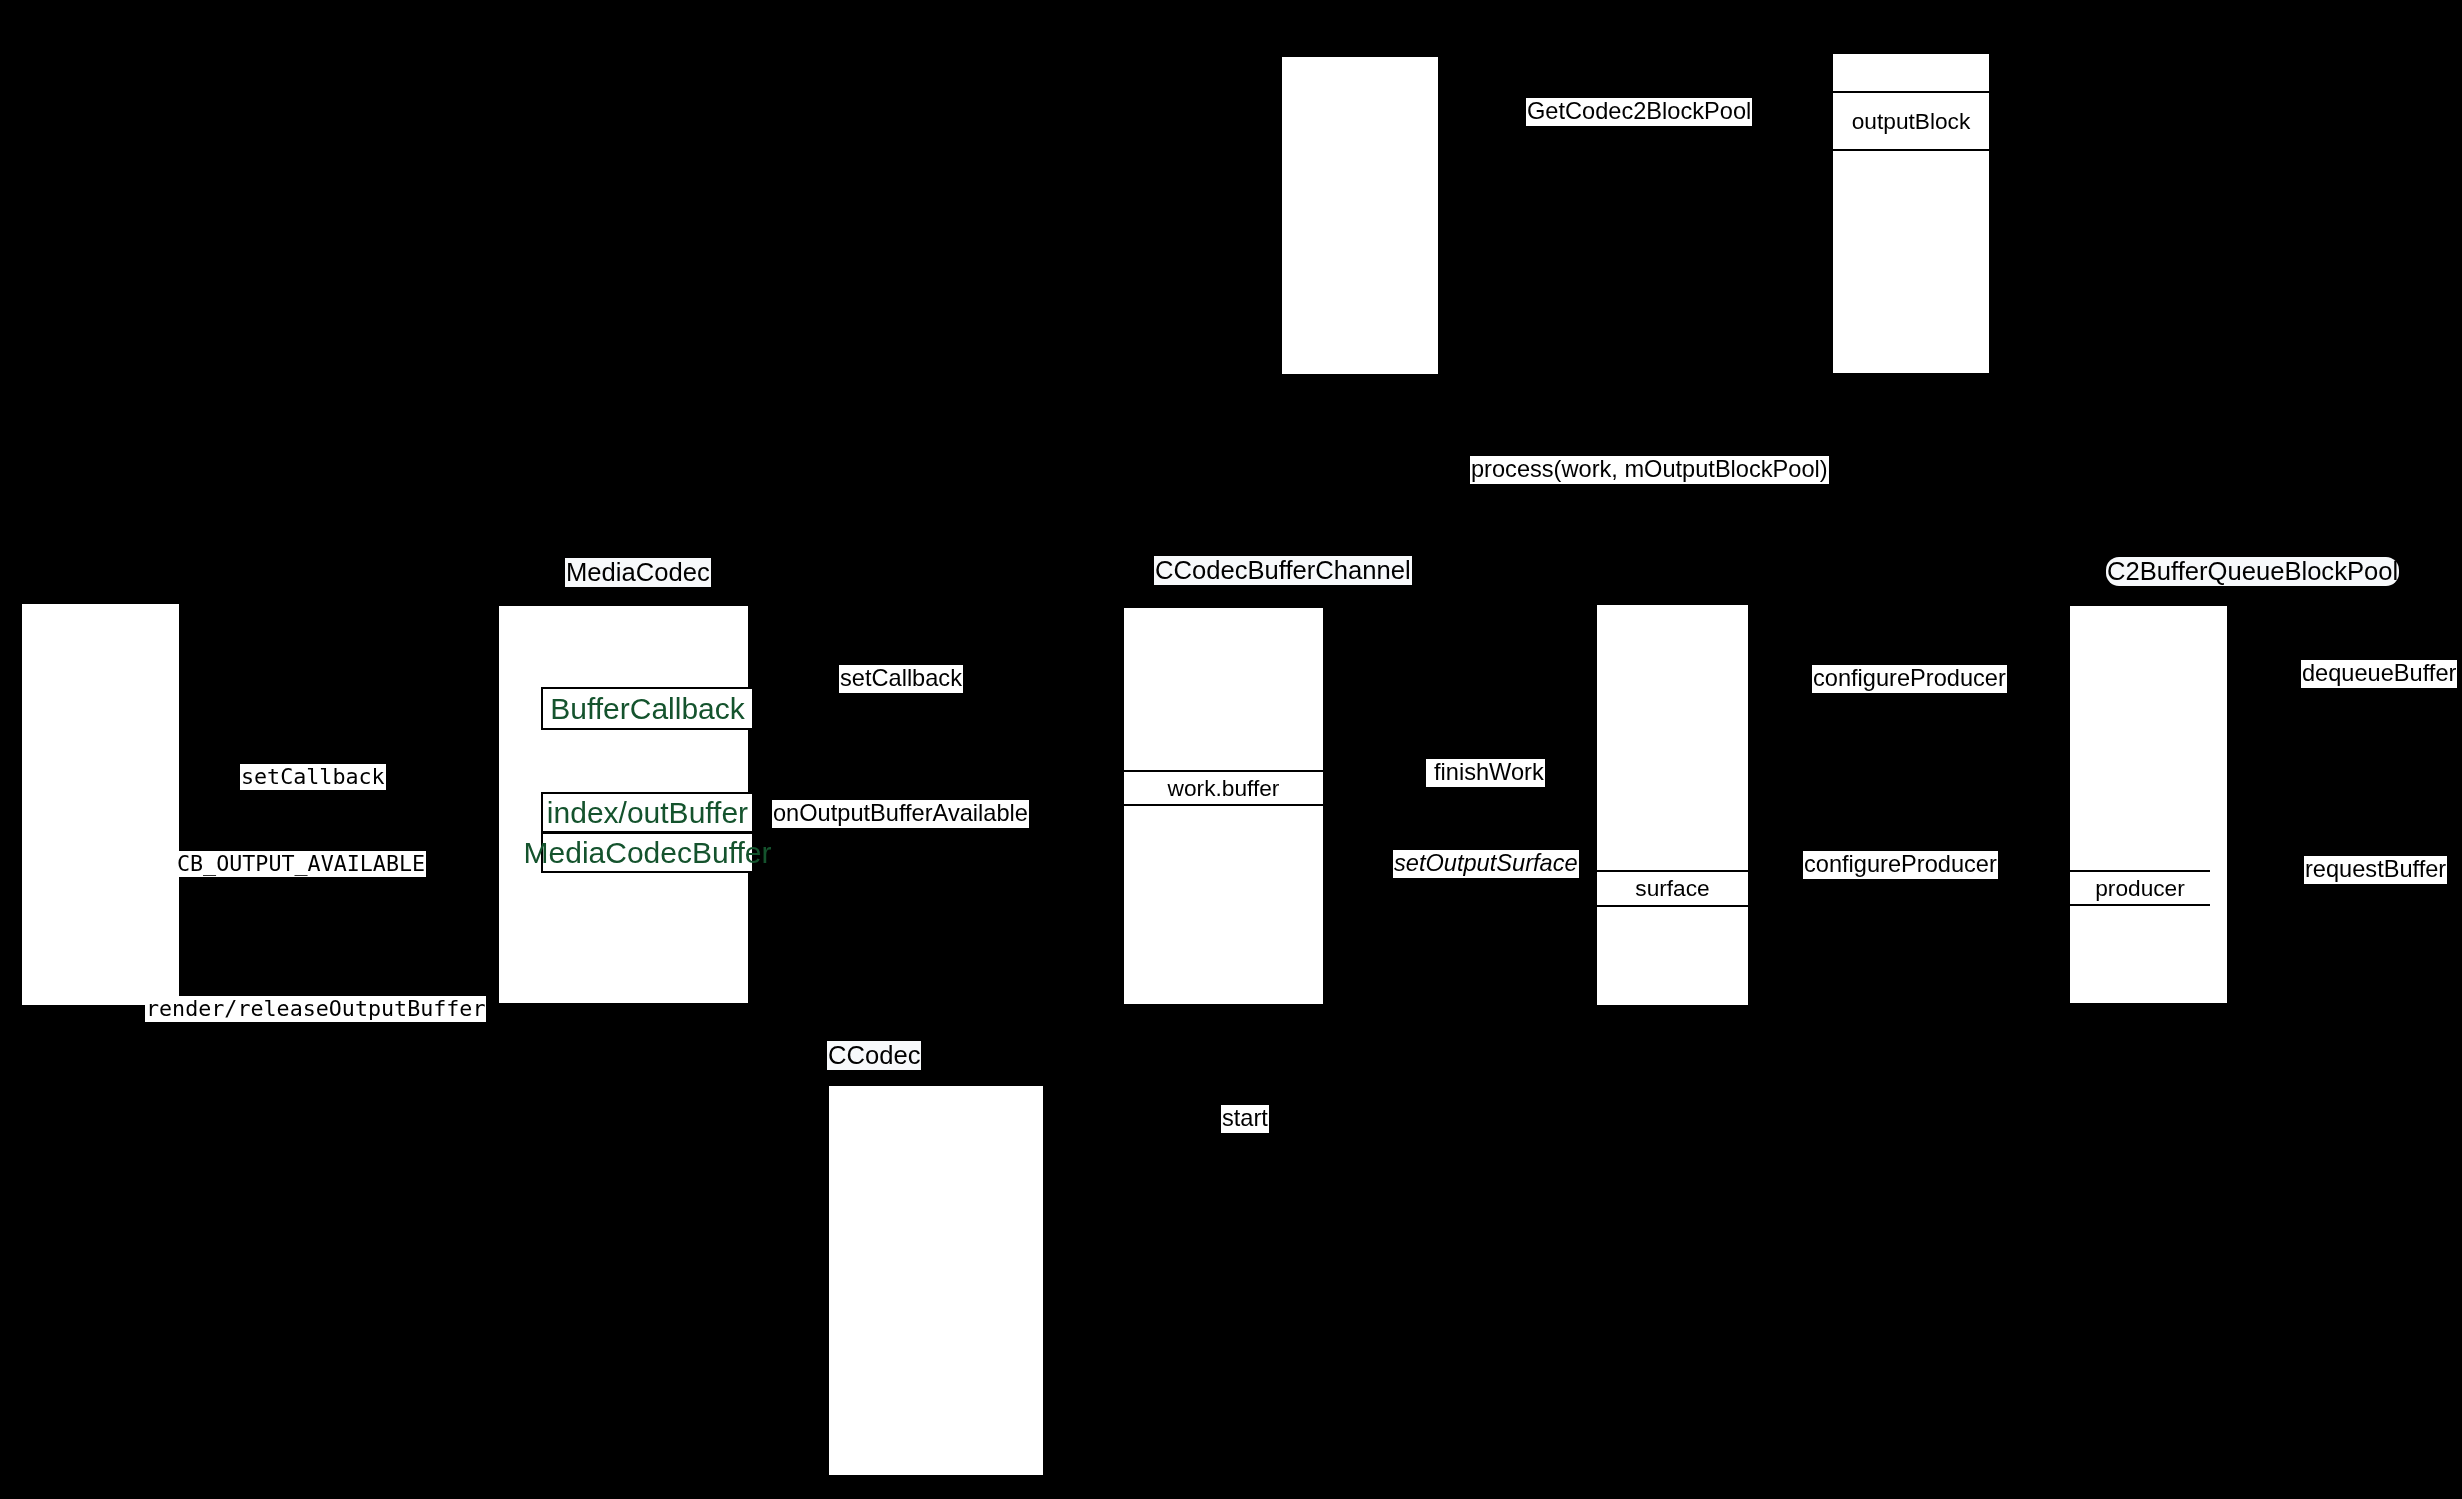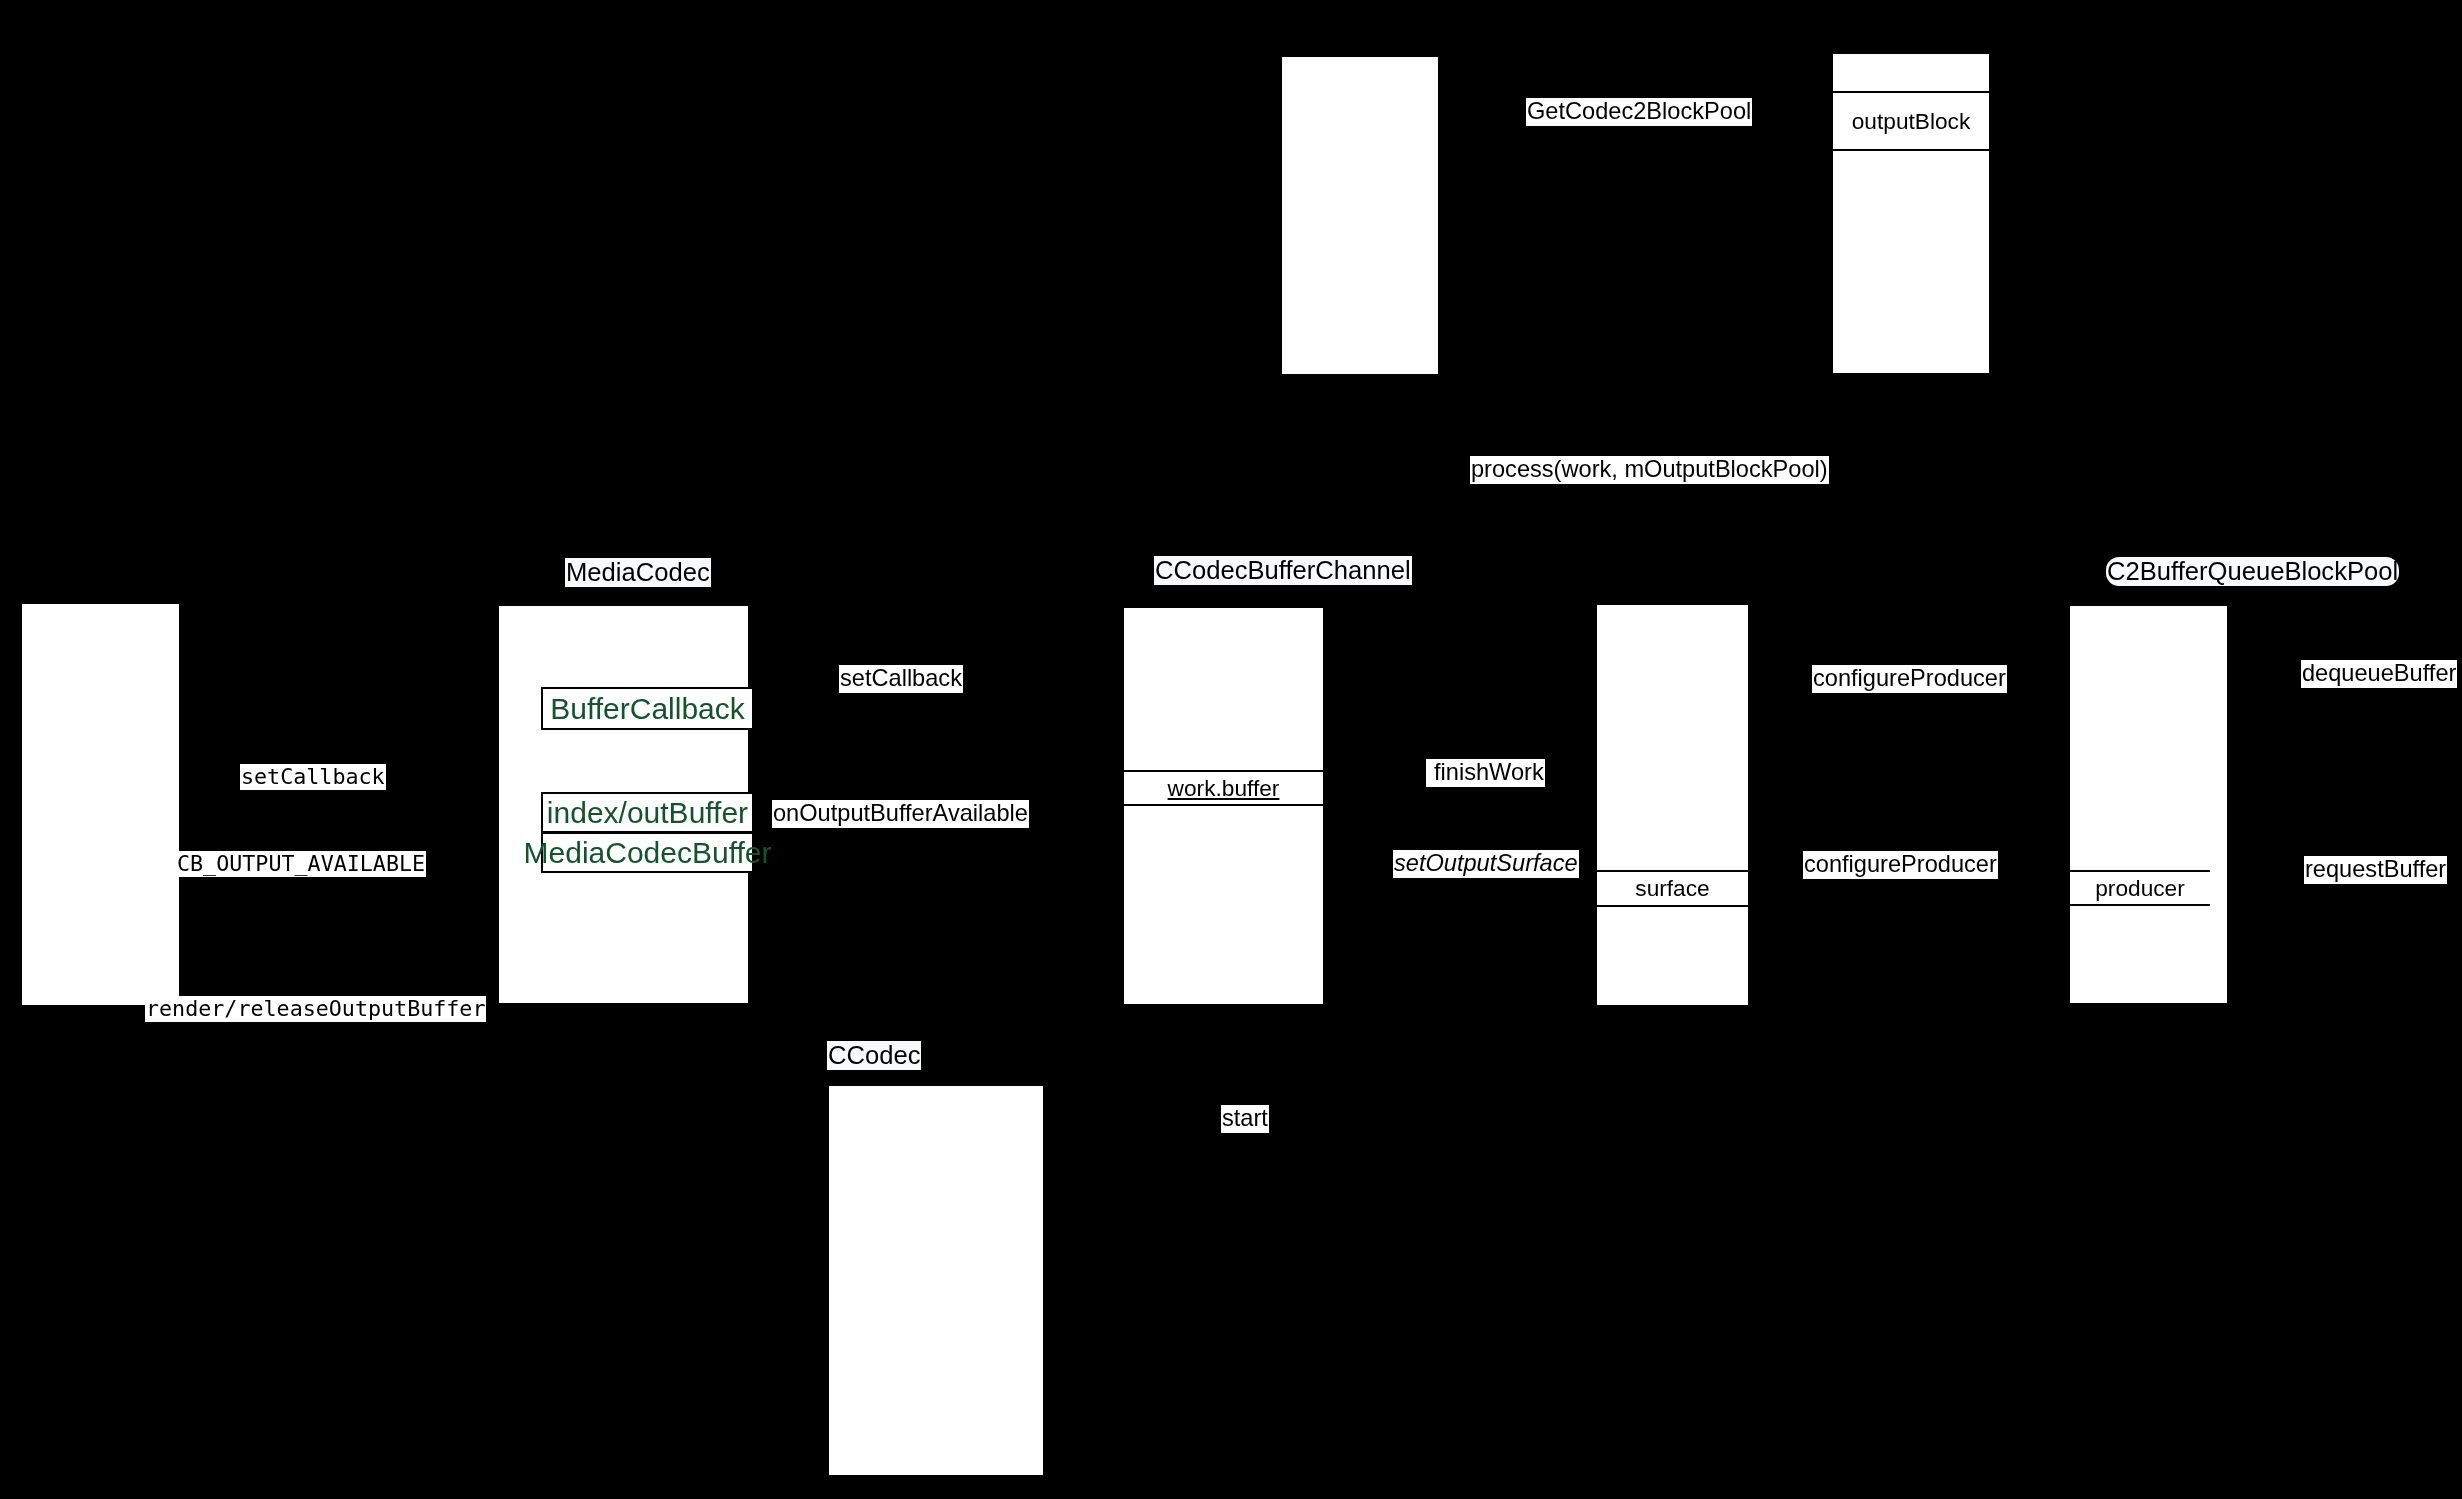--- a/index.html
+++ b/index.html
@@ -79,21 +79,21 @@
 
 <div id="canvas">
     <div class="box" style="left: 21.7px; top: 604px; width: 157px; height: 401px;"></div>
     <div class="box" style="left: 499px; top: 606px; width: 249px; height: 397px;"></div>
     <div class="title" style="left: 565px; top: 558px;">MediaCodec</div>
     <div class="subbox" style="left: 535px; top: 687px; width: 213px; height: 43px;">BufferCallback</div>
     <div class="subbox" style="left: 535px; top: 792px; width: 213px; height: 41px;">index/outBuffer</div>
     <div class="subbox" style="left: 535px; top: 832px; width: 213px; height: 41px;">MediaCodecBuffer</div>
     <div class="box" style="left: 1124px; top: 608px; width: 199px; height: 396px;"></div>
     <div class="title" style="left: 1146px; top: 556px; margin-left: 8px;">CCodecBufferChannel</div>
-    <div class="seg" style="left: 1124px; top: 770px; width: 199px; height: 36px; text-decoration: underline;">work.buffer</div>
+    <div class="seg" style="left: 1124px; top: 770px; width: 199px; height: 36px;">work.buffer</div>
     <div class="box" style="left: 1597px; top: 605px; width: 151px; height: 400px;"></div>
     <div class="seg" style="left: 1597px; top: 870px; width: 151px; height: 37px;">surface</div>
     <div class="box" style="left: 2070px; top: 606px; width: 157px; height: 397px;"></div>
     <div class="title" style="left: 2106px; top: 557px; border-radius: 13px;">C2BufferQueueBlockPool</div>
     <div class="seg" style="left: 2070px; top: 870px; width: 140px; height: 36px;">producer</div>
     <div class="box" style="left: 829px; top: 1086px; width: 214px; height: 389px;"></div>
     <div class="title" style="left: 827px; top: 1041px;">CCodec</div>
     <div class="box" style="left: 1282px; top: 57px; width: 156px; height: 317px;"></div>
     <div class="box" style="left: 1833px; top: 54px; width: 156px; height: 319px;"></div>
     <div class="seg" style="left: 1833px; top: 91px; width: 156px; height: 60px;">outputBlock</div>

